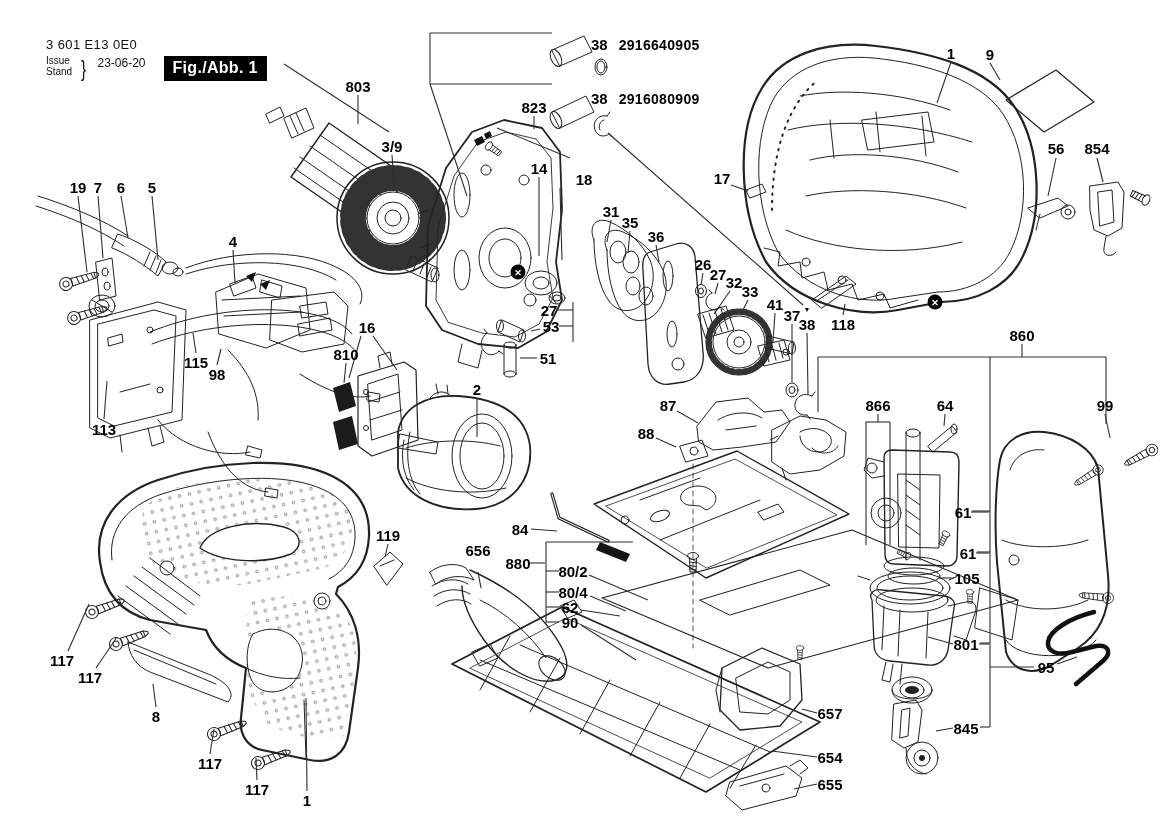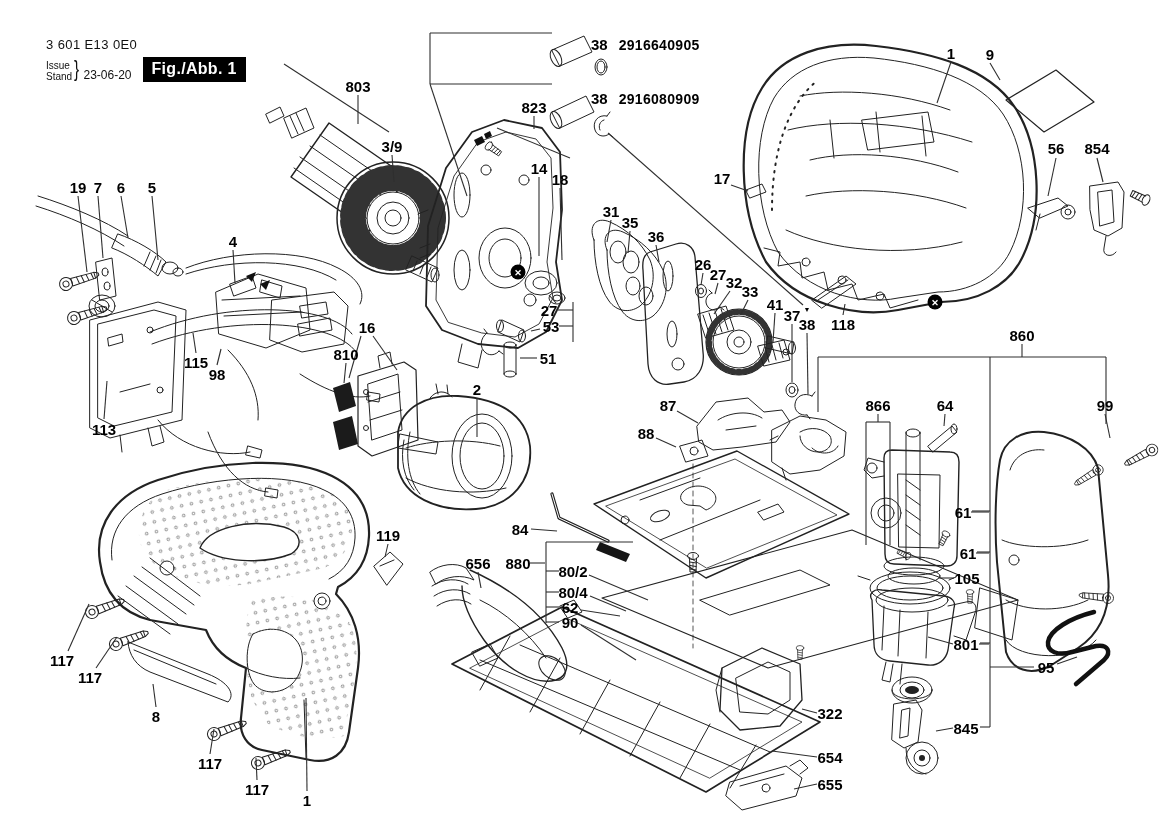--- a/index.html
+++ b/index.html
@@ -11,21 +11,21 @@
     position:relative;width:1169px;height:826px;background:var(--bg);
     font-family:Liberation Sans, sans-serif;overflow:hidden;margin:0 auto;
   }
   svg.layer{position:absolute;left:0;top:0;}
   #art-layer{z-index:1;}
   #leader-layer{z-index:2;}
   .labels{position:absolute;inset:0;z-index:3;}
   
   .title-block{position:absolute;left:46px;top:37px;z-index:4;color:#111;}
   .model{font-size:13px;letter-spacing:.4px;margin-bottom:4px;}
-  .issue-row{display:flex;align-items:flex-end;gap:3px;}
+  .issue-row{display:flex;align-items:flex-start;gap:10px;}
   .issue-stand{font-size:10px;line-height:10.5px;}
   .brace{font-size:22px;font-weight:300;transform:scaleX(.7);margin:0 0 0 -2px;}
   .date{font-size:12px;margin-right:8px;}
   .figbox{background:var(--figbg);color:var(--figfg);font-weight:bold;font-size:16px;
           padding:3px 9px 4px 9px;letter-spacing:.3px;}
   
   .callout{position:absolute;transform:translate(-50%,-50%);font-weight:bold;font-size:15px;
            color:#000;white-space:nowrap;display:flex;align-items:baseline;line-height:1;}
   .callout.left-anchored{transform:translateY(-50%);}
   .callout .suffix{font-size:14px;margin-left:11px;letter-spacing:.3px;}
@@ -506,21 +506,21 @@
       </div>
       <div class="callout" style="left: 392px; top: 146px;">
         <span class="num">3/9</span>
       </div>
       <div class="callout" style="left: 534px; top: 107px;">
         <span class="num">823</span>
       </div>
       <div class="callout" style="left: 539px; top: 168px;">
         <span class="num">14</span>
       </div>
-      <div class="callout" style="left: 560px; top: 179px;">
+      <div class="callout" style="left: 560px; top: 179px; padding-left: 48px;">
         <span class="num">18</span>
       </div>
       <div class="callout left-anchored" style="left: 591px; top: 44px;">
         <span class="num">38</span>
         <span class="suffix">2916640905</span>
       </div>
       <div class="callout left-anchored" style="left: 591px; top: 98px;">
         <span class="num">38</span>
         <span class="suffix">2916080909</span>
       </div>
@@ -617,21 +617,21 @@
       </div>
       <div class="callout" style="left: 668px; top: 405px;">
         <span class="num">87</span>
       </div>
       <div class="callout" style="left: 646px; top: 433px;">
         <span class="num">88</span>
       </div>
       <div class="callout" style="left: 520px; top: 529px;">
         <span class="num">84</span>
       </div>
-      <div class="callout" style="left: 478px; top: 563px;">
+      <div class="callout" style="left: 478px; top: 550px;">
         <span class="num">656</span>
       </div>
       <div class="callout" style="left: 518px; top: 563px;">
         <span class="num">880</span>
       </div>
       <div class="callout" style="left: 573px; top: 571px;">
         <span class="num">80/2</span>
       </div>
       <div class="callout" style="left: 573px; top: 592px;">
         <span class="num">80/4</span>
@@ -657,21 +657,21 @@
       <div class="callout" style="left: 210px; top: 763px;">
         <span class="num">117</span>
       </div>
       <div class="callout" style="left: 257px; top: 789px;">
         <span class="num">117</span>
       </div>
       <div class="callout" style="left: 307px; top: 800px;">
         <span class="num">1</span>
       </div>
       <div class="callout" style="left: 830px; top: 713px;">
-        <span class="num">322</span>
+        <span class="num">657</span>
       </div>
       <div class="callout" style="left: 830px; top: 757px;">
         <span class="num">654</span>
       </div>
       <div class="callout" style="left: 830px; top: 784px;">
         <span class="num">655</span>
       </div>
       <div class="callout" style="left: 1022px; top: 335px;">
         <span class="num">860</span>
       </div>

